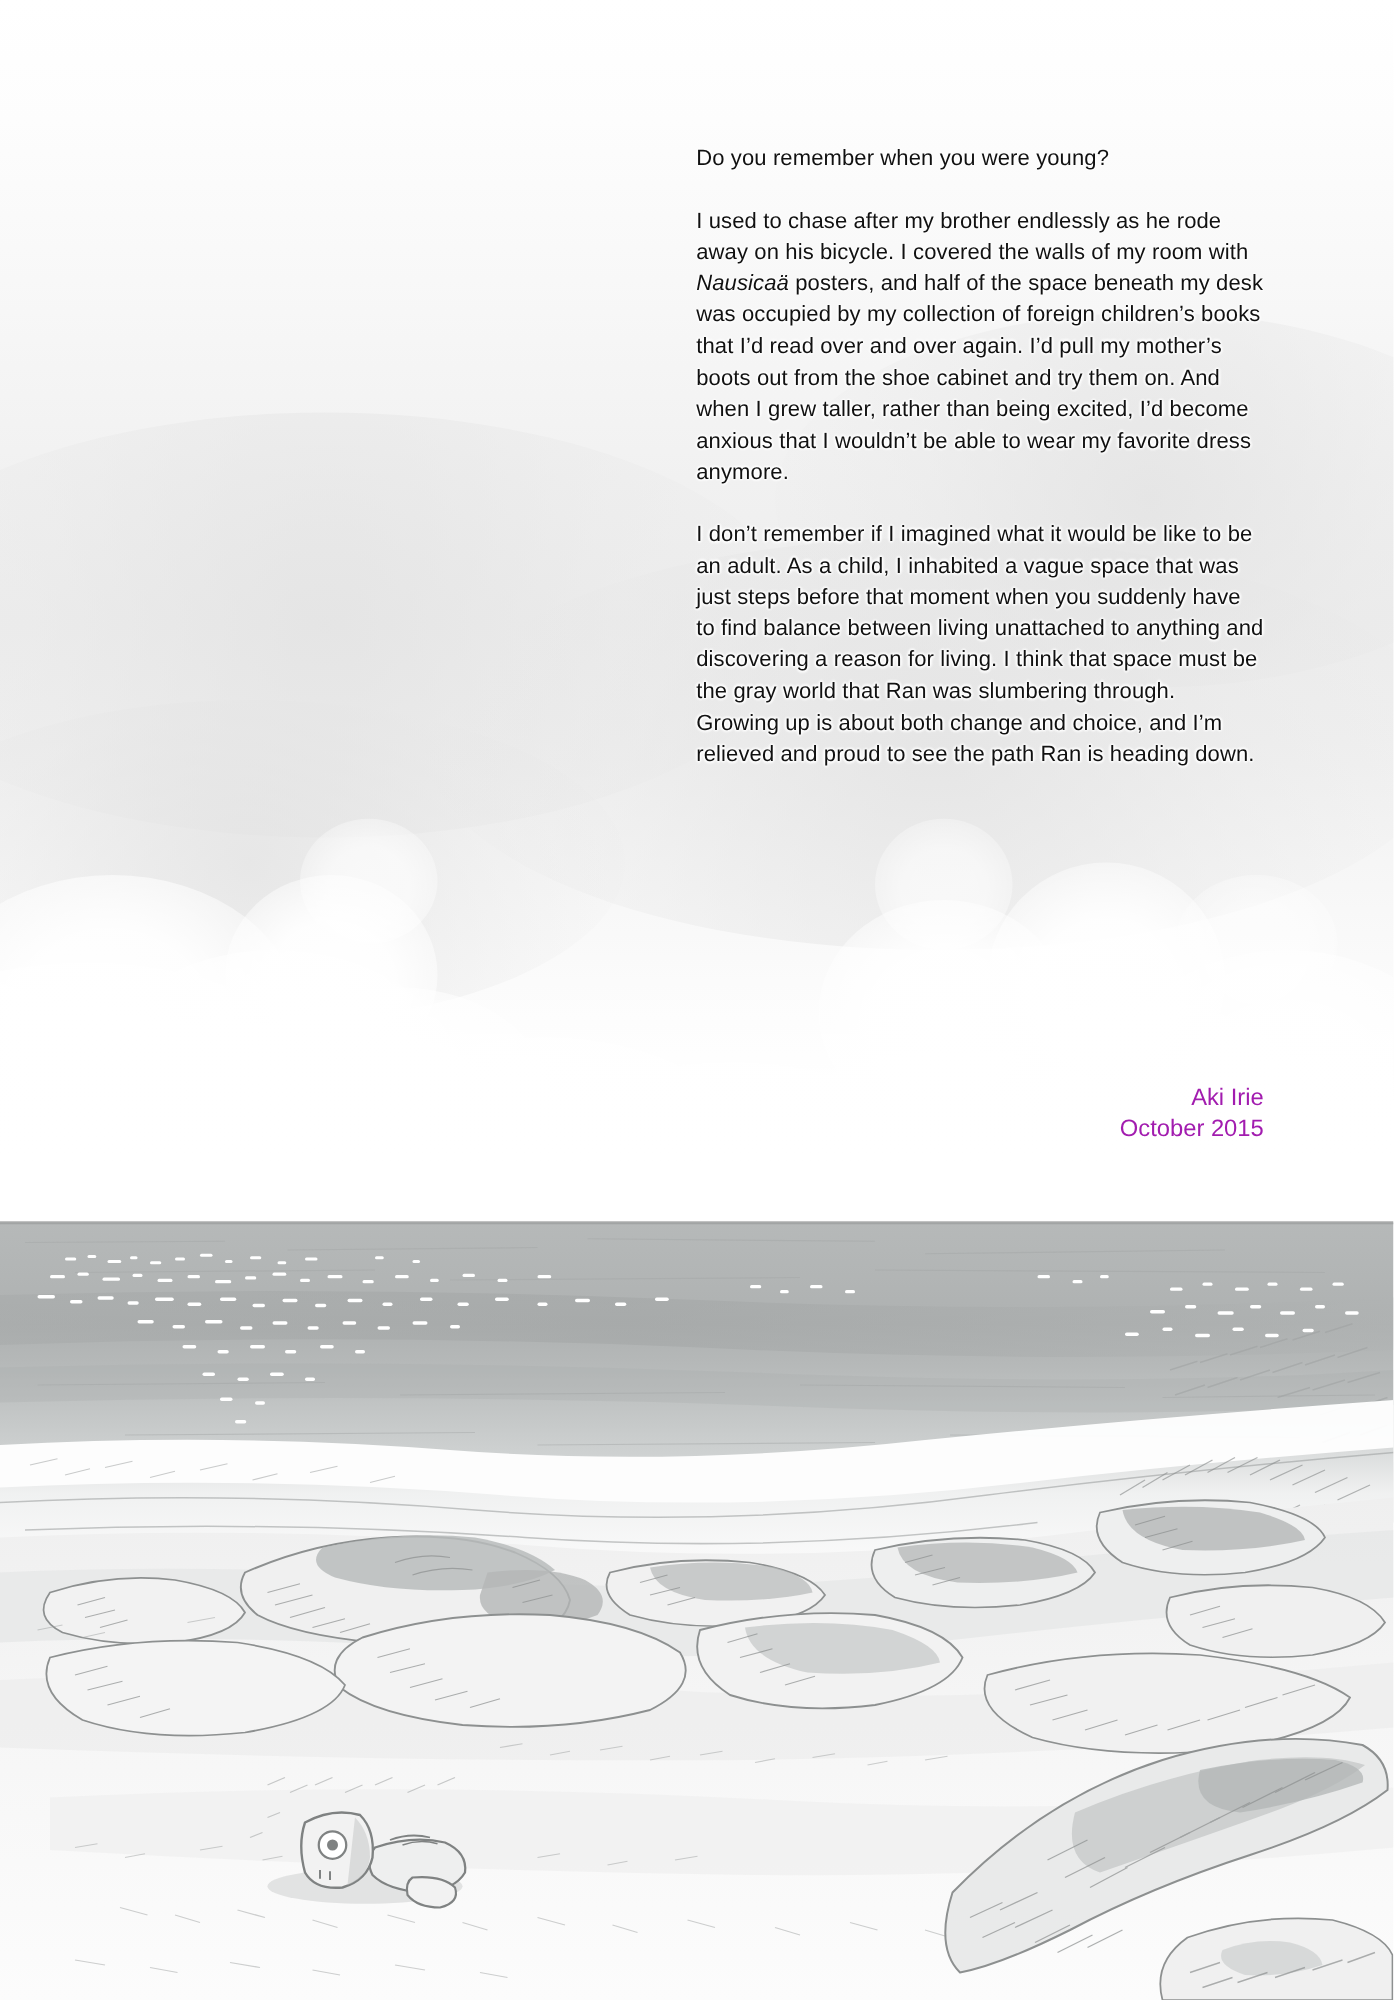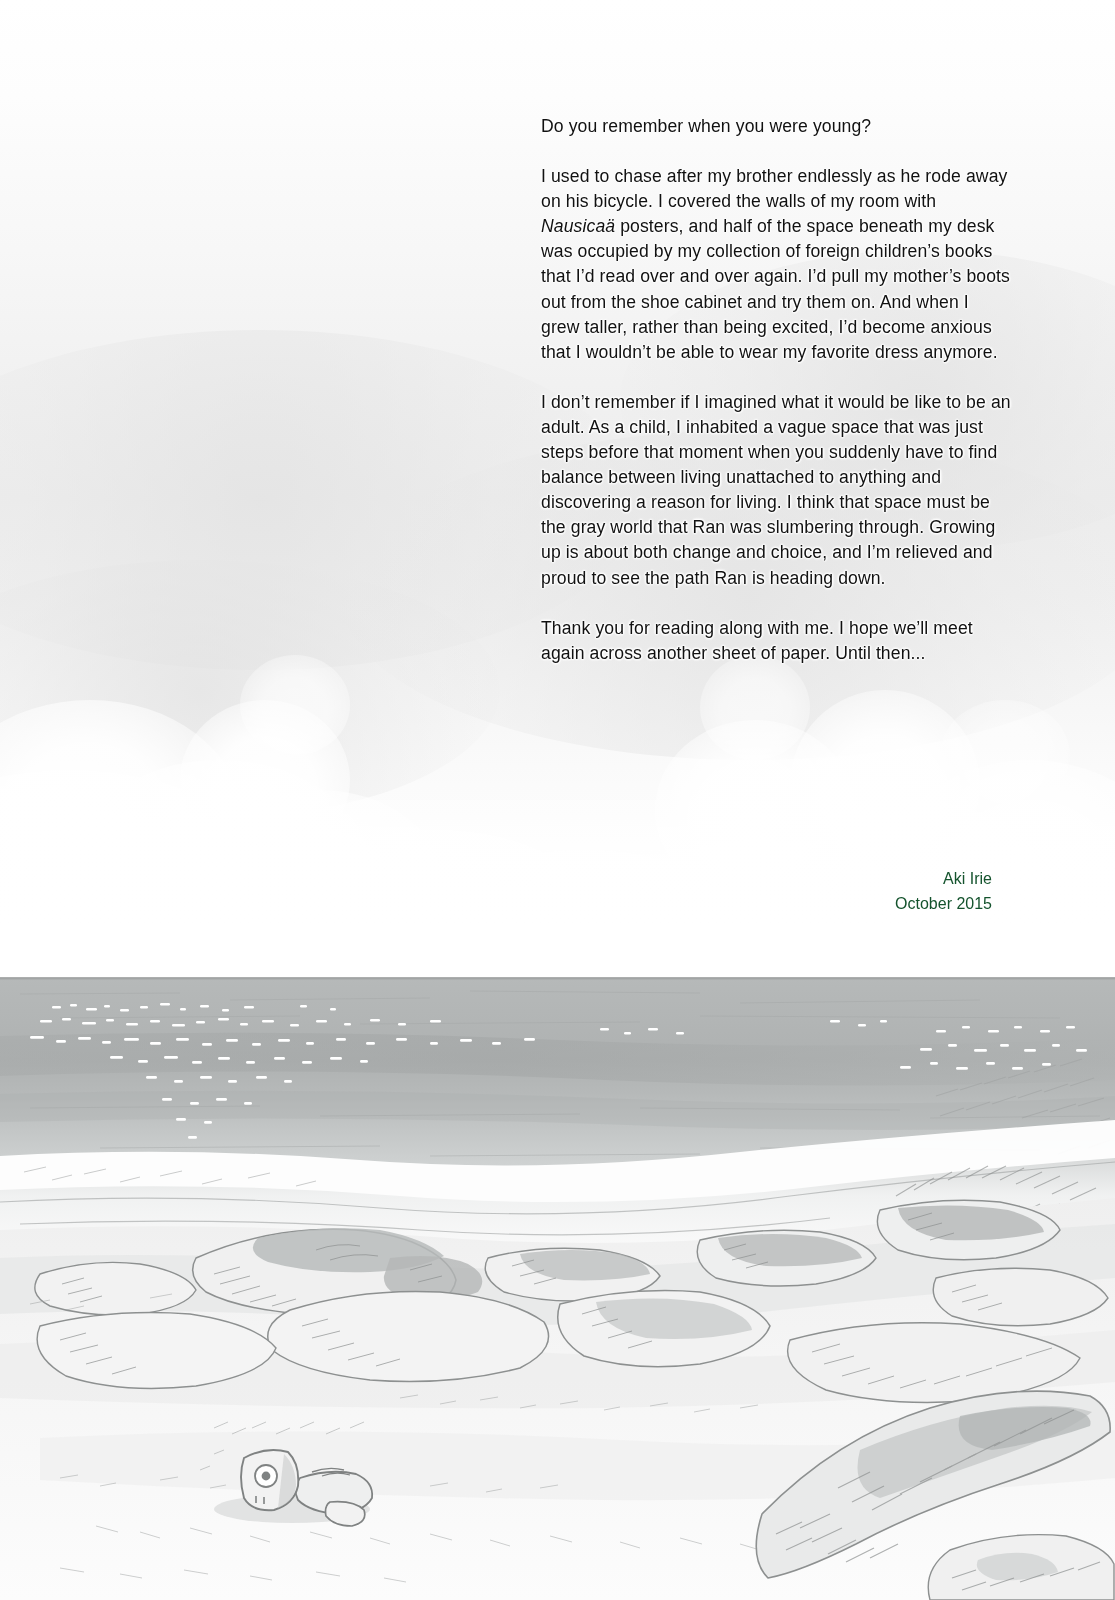--- a/index.html
+++ b/index.html
@@ -67,37 +67,37 @@
     top: 114px;
     width: 470px;
     color: #111111;
     font-size: 17.6px;
     line-height: 25.1px;
     letter-spacing: 0.1px;
     font-weight: 500;
     text-rendering: optimizeLegibility;
   }
   #letter p {
-    margin: 0 0 25px 0;
+    margin: 0 0 25px 16px;
     text-shadow:
        0 0 3px #ffffff, 0 0 3px #ffffff, 0 0 4px #ffffff,
        1px 0 2px #ffffff, -1px 0 2px #ffffff,
        0 1px 2px #ffffff, 0 -1px 2px #ffffff;
   }
   #letter p.tight { margin-bottom: 0; }
   #letter em { }
 
   #signature {
     position: absolute;
-    left: 522px;
+    left: 541px;
     top: 866px;
     width: 470px;
     text-align: right;
-    color: #14532d;
-    font-size: 16px;
+    color: #a21caf;
+    font-size: 19px;
     line-height: 25.1px;
     font-weight: 500;
     text-shadow: 0 0 3px #ffffff, 0 0 3px #ffffff, 0 0 4px #ffffff;
   }
   #signature div { white-space: nowrap; }
 
   
   #seascape {
     position: absolute;
     left: 0;
@@ -145,21 +145,20 @@
   </div>
 
   <div id="letter">
 
     <p>Do you remember when you were young?</p>
 
     <p><span>I used to chase after my brother endlessly as he rode away on his bicycle. I covered the walls of my room with </span><em>Nausicaä</em><span> posters, and half of the space beneath my desk was occupied by my collection of foreign children’s books that I’d read over and over again. I’d pull my mother’s boots out from the shoe cabinet and try them on. And when I grew taller, rather than being excited, I’d become anxious that I wouldn’t be able to wear my favorite dress anymore.</span></p>
 
     <p>I don’t remember if I imagined what it would be like to be an adult. As a child, I inhabited a vague space that was just steps before that moment when you suddenly have to find balance between living unattached to anything and discovering a reason for living. I think that space must be the gray world that Ran was slumbering through. Growing up is about both change and choice, and I’m relieved and proud to see the path Ran is heading down.</p>
 
-    <p class="tight">Thank you for reading along with me. I hope we’ll meet again across another sheet of paper. Until then...</p>
   </div>
 
   <div id="signature">
     <div>Aki Irie</div>
     <div>October 2015</div>
   </div>
 
   <div id="seascape">
     <svg width="1115" height="642" viewBox="0 0 1115 642" xmlns="http://www.w3.org/2000/svg">
       <defs>

